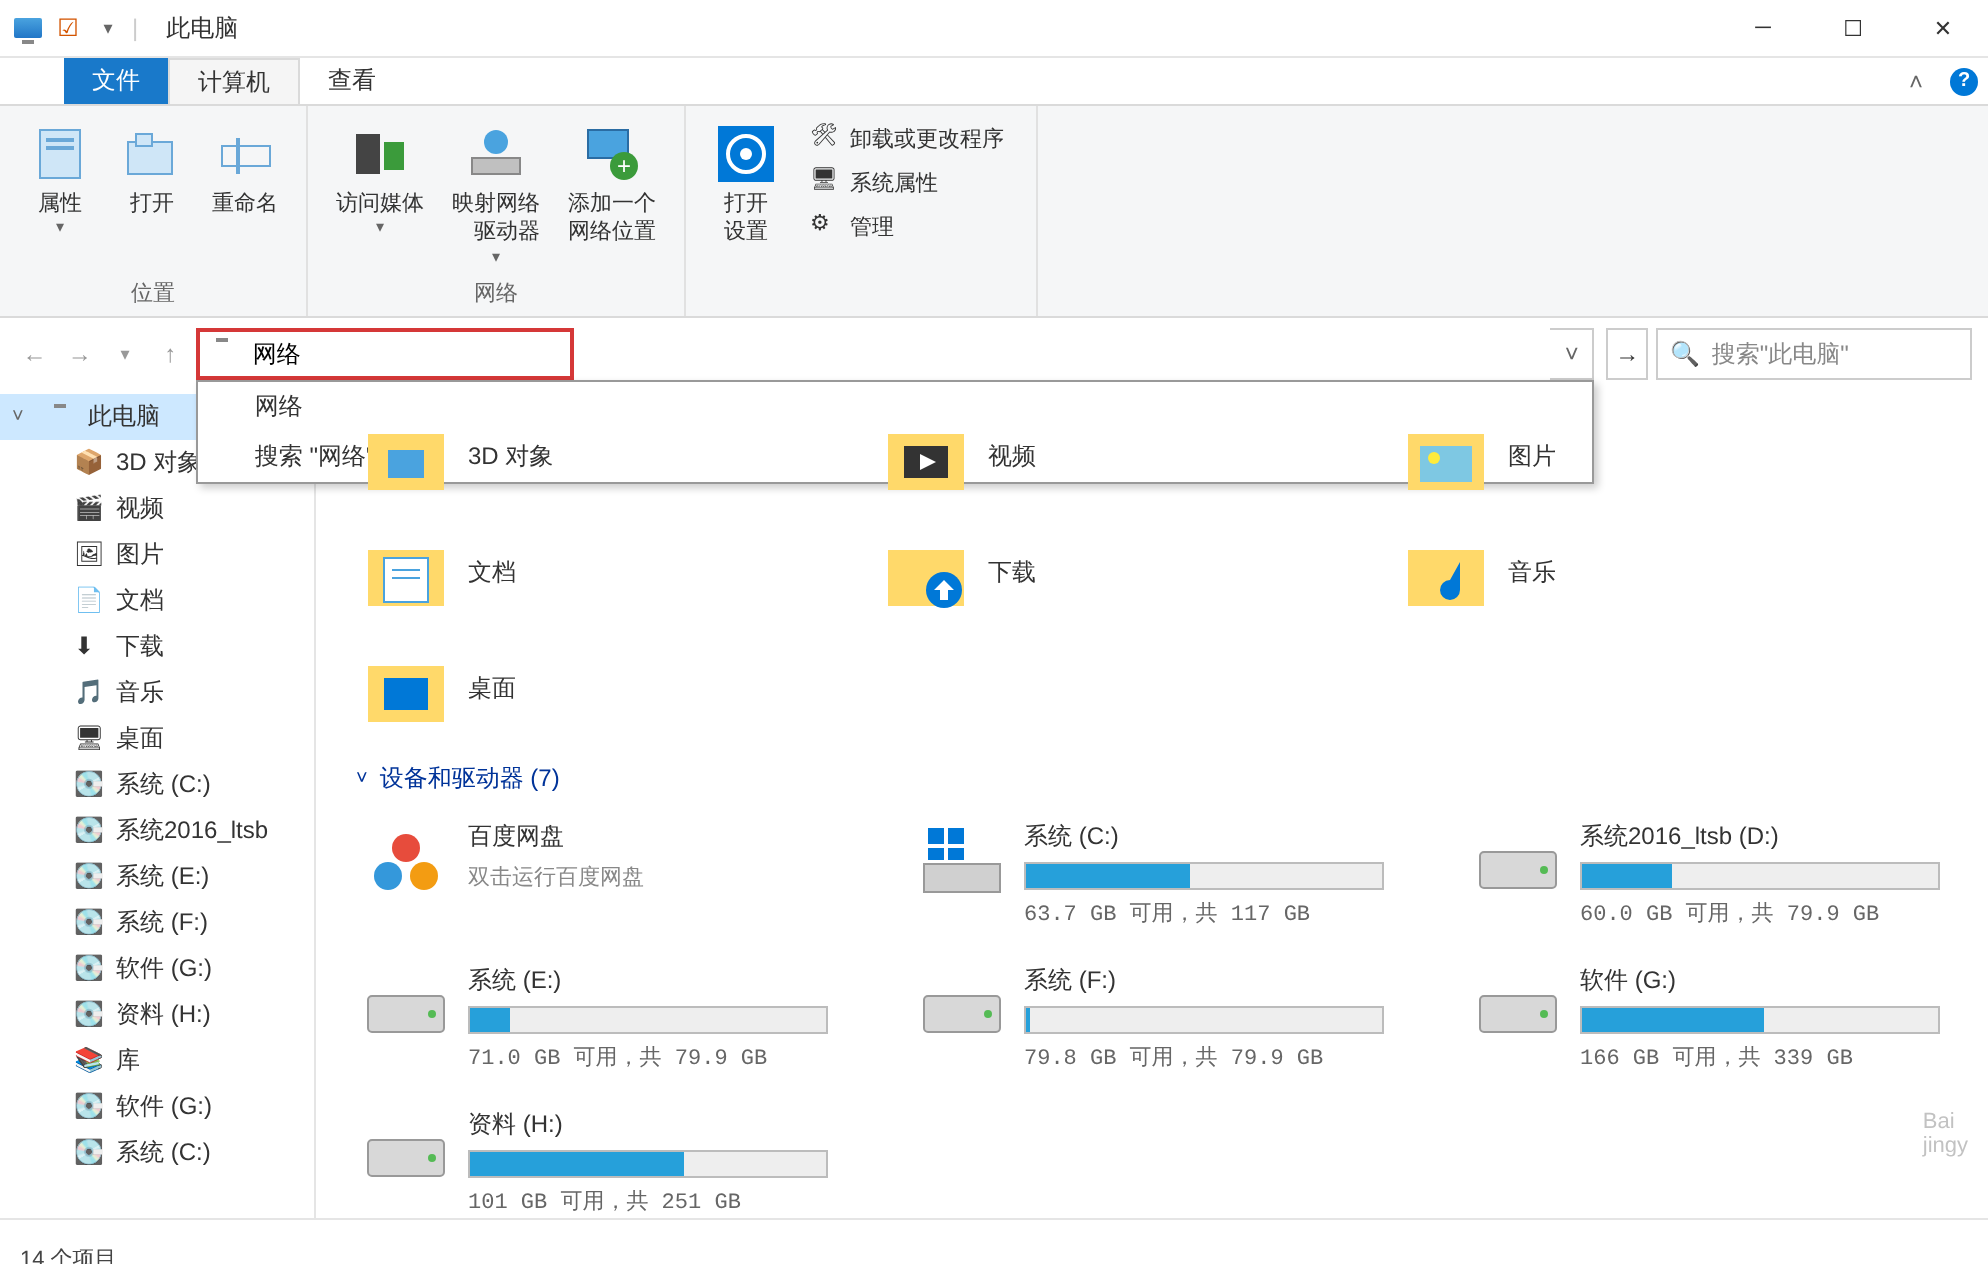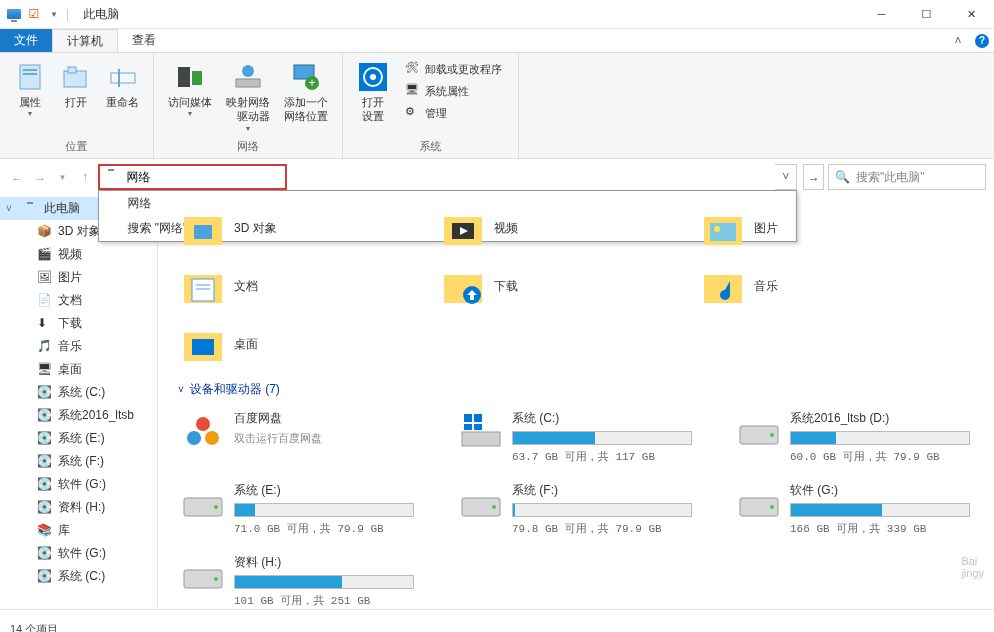--- a/index.html
+++ b/index.html
@@ -9,21 +9,21 @@
 .titlebar { height: 29px; display: flex; align-items: center; background: #fff; border-bottom: 1px solid #e5e5e5; }
 .titlebar .qat { display: flex; align-items: center; gap: 4px; padding: 0 6px; }
 .titlebar .qat-icon { width: 16px; height: 16px; display: flex; align-items: center; justify-content: center; }
 .titlebar .title { margin-left: 8px; font-size: 12px; }
 .titlebar .winbtns { margin-left: auto; display: flex; }
 .titlebar .winbtns div { width: 45px; height: 29px; display: flex; align-items: center; justify-content: center; font-size: 11px; }
 
 
 .tabs { height: 24px; display: flex; align-items: stretch; background: #fff; border-bottom: 1px solid #dadada; }
 .tabs .tab { padding: 0 14px; display: flex; align-items: center; font-size: 12px; cursor: pointer; }
-.tabs .tab.active { background: #1979ca; color: #fff; }
+.tabs .tab.active { background: #1979ca; color: #fff; margin-left: 32px; }
 .tabs .tab.selected { background: #f5f5f5; border: 1px solid #dadada; border-bottom: none; }
 .tabs .spacer { flex: 1; }
 .tabs .collapse { width: 24px; display: flex; align-items: center; justify-content: center; color: #666; }
 .tabs .help { width: 24px; display: flex; align-items: center; justify-content: center; }
 .help-circle { width: 14px; height: 14px; border-radius: 50%; background: #0078d7; color: #fff; font-size: 10px; display: flex; align-items: center; justify-content: center; font-weight: bold; }
 
 
 .ribbon { height: 106px; background: #f5f6f7; border-bottom: 1px solid #dadada; display: flex; }
 .ribbon-group { border-right: 1px solid #e1e1e1; padding: 4px 8px 2px; display: flex; flex-direction: column; }
 .ribbon-group .items { flex: 1; display: flex; align-items: flex-start; gap: 2px; }
@@ -210,21 +210,20 @@
         <div class="ribbon-small">
             <span class="si">🖥</span>
             <span>系统属性</span>
           </div>
         <div class="ribbon-small">
             <span class="si">⚙</span>
             <span>管理</span>
           </div>
       </div>
     </div>
-    <div class="label">系统</div>
   </div>
 </div>
 
 <div class="navbar">
   <div class="nav-arrow">←</div>
   <div class="nav-arrow">→</div>
   <div class="nav-arrow" style="font-size:9px">▾</div>
   <div class="nav-arrow">↑</div>
   <div class="addr-wrap">
     <div class="addr-box">

